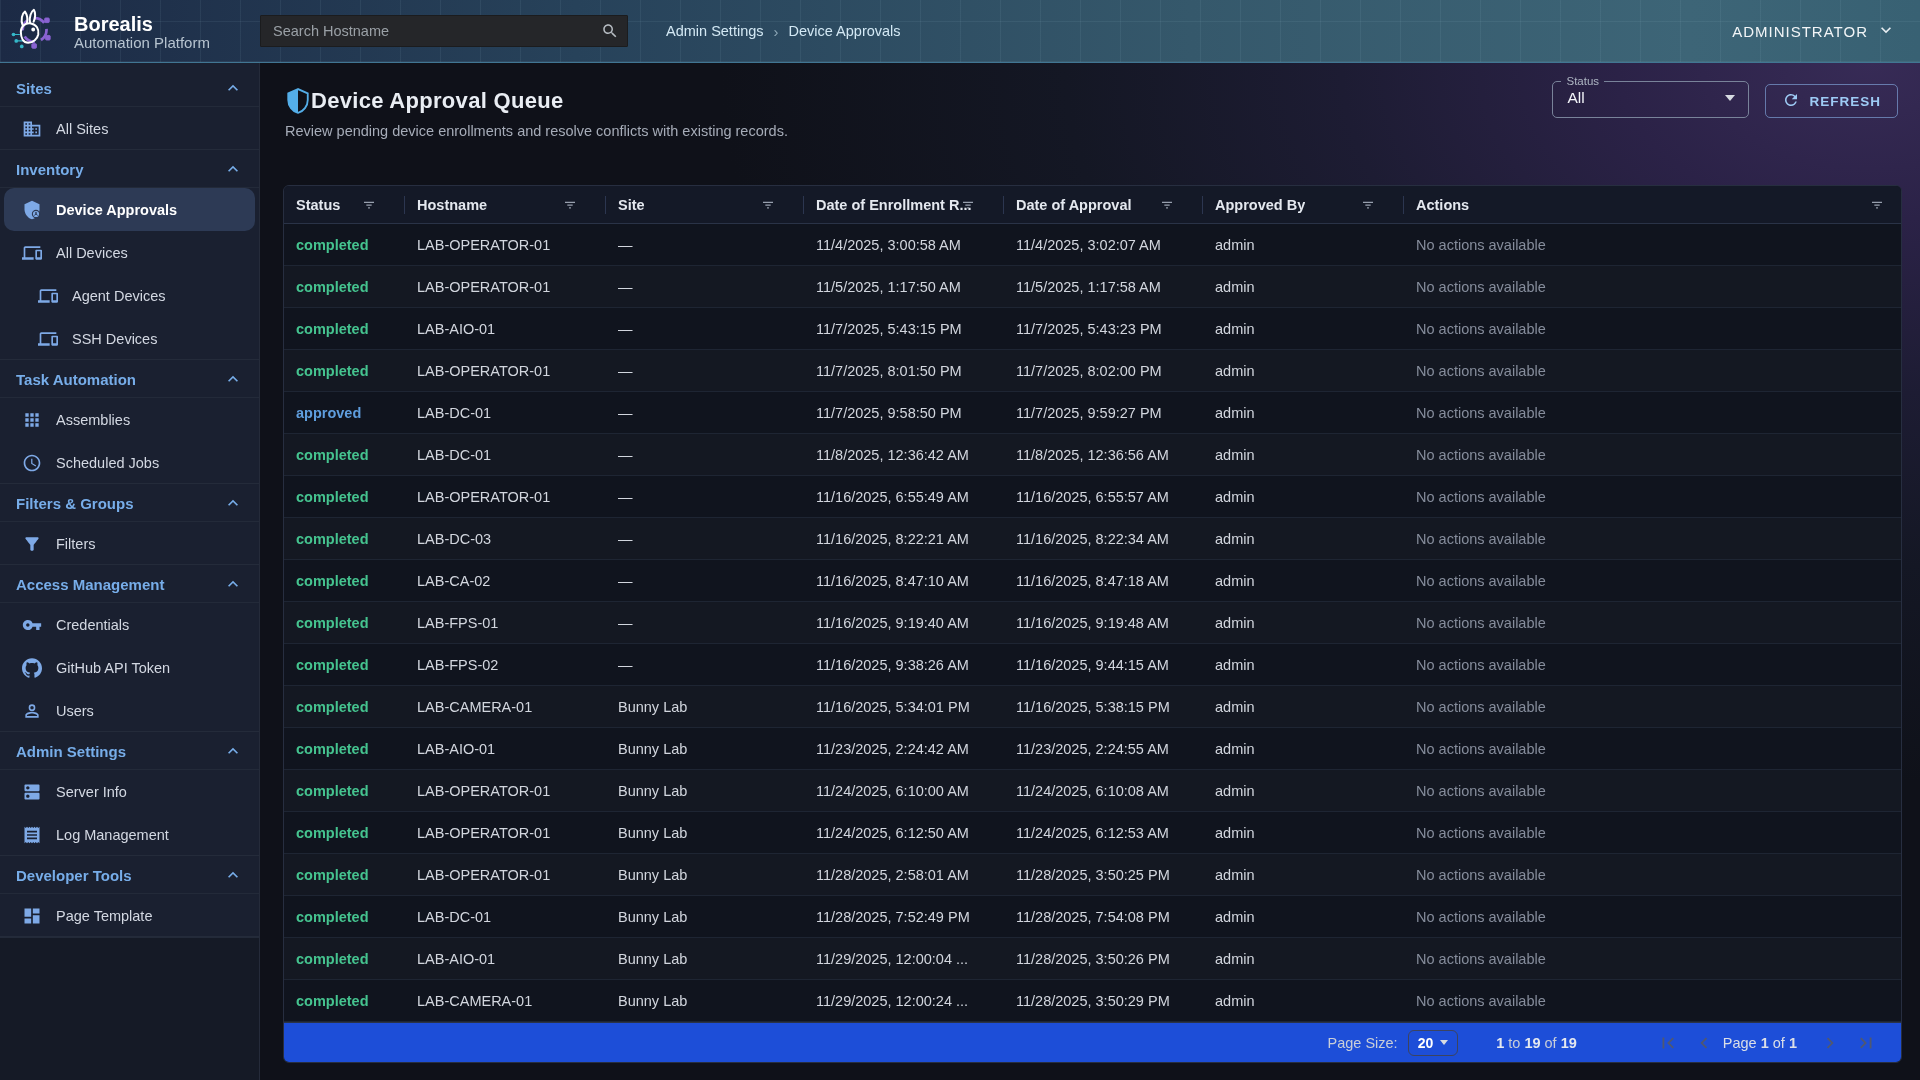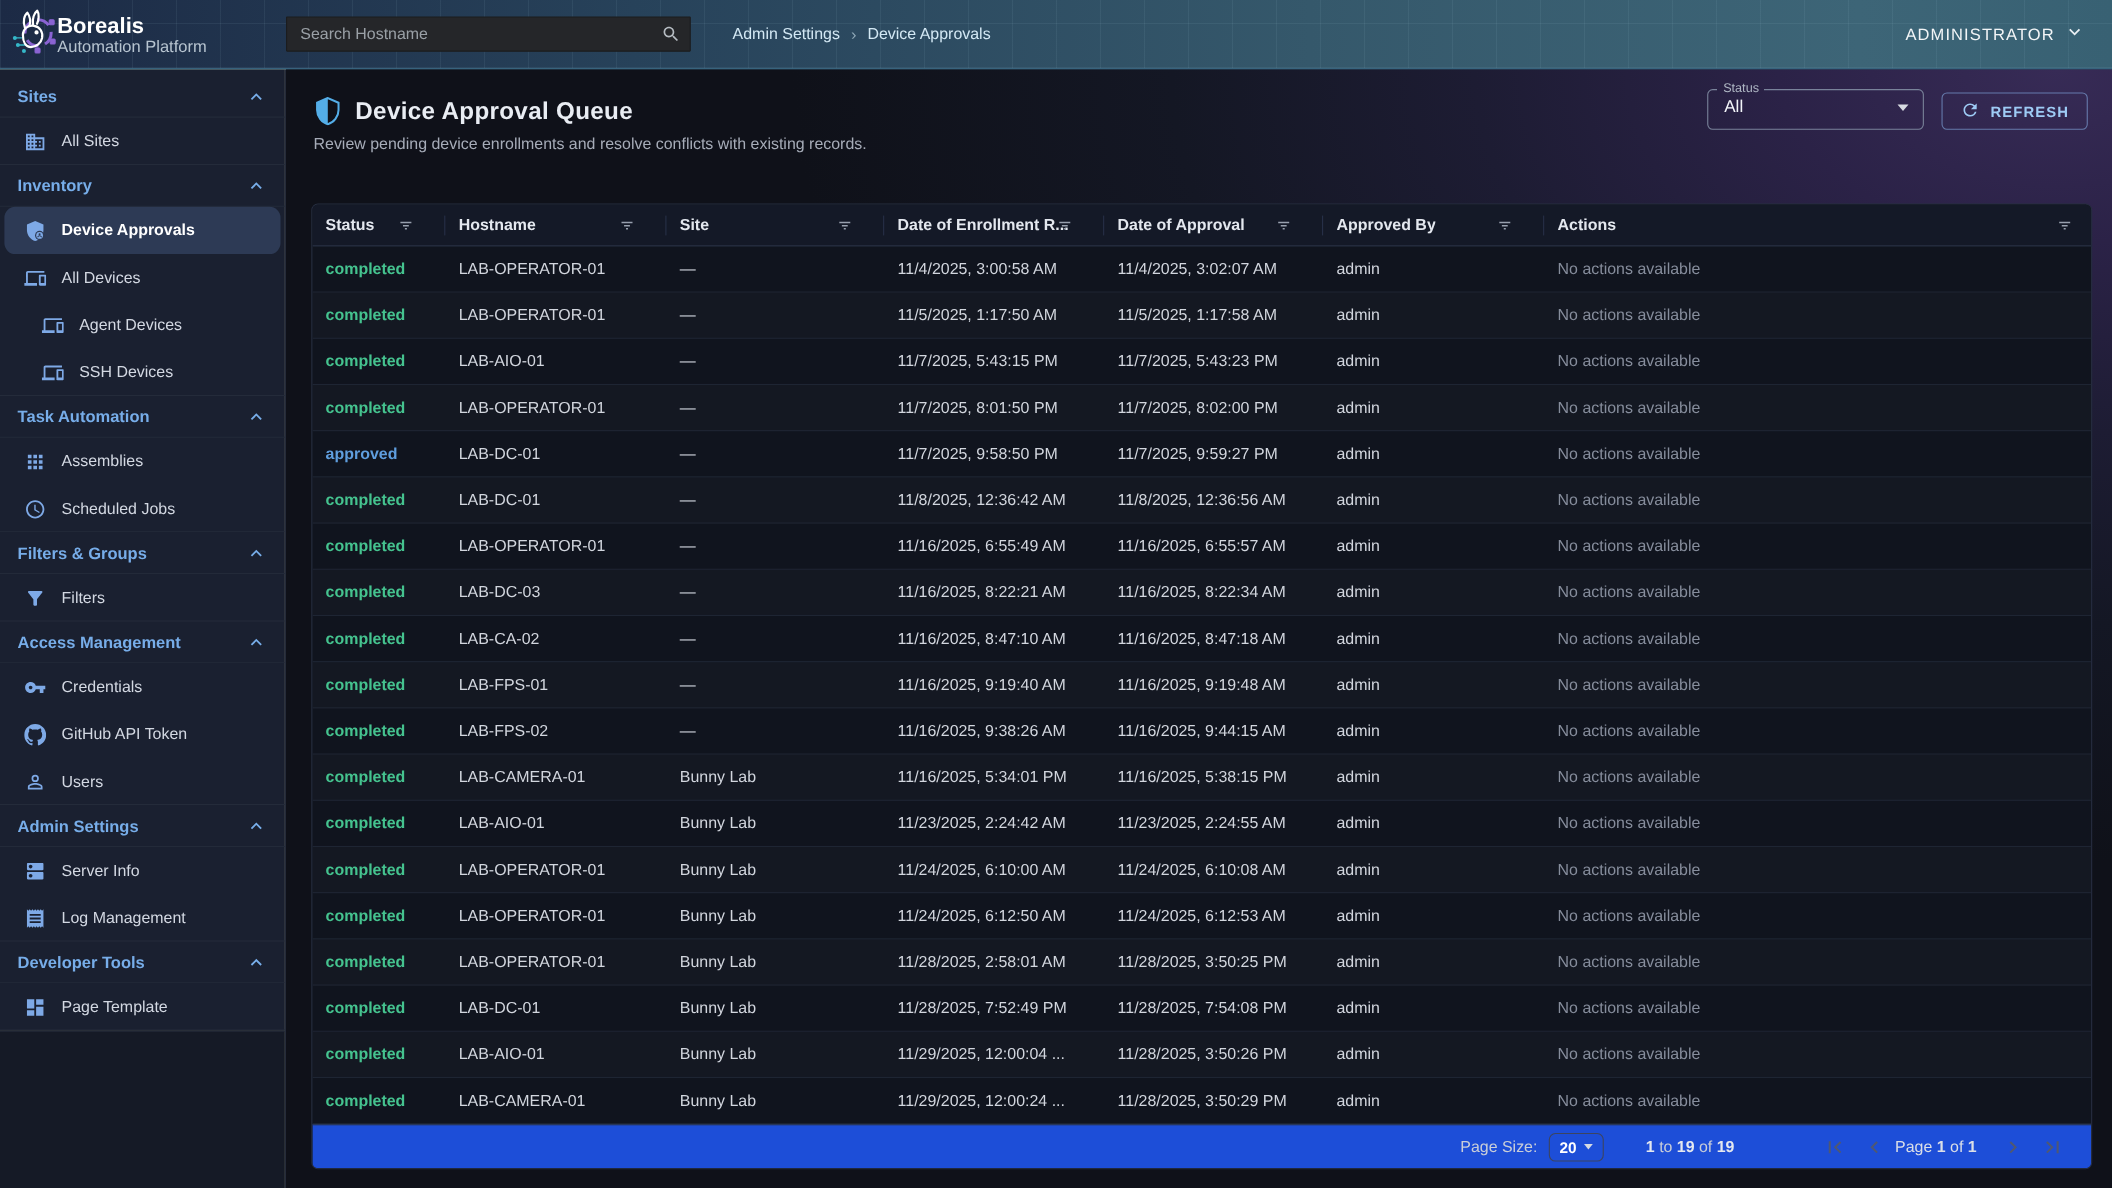--- a/index.html
+++ b/index.html
@@ -11,21 +11,21 @@
     position:absolute; top:0; left:0; width:1920px; height:63px;
     display:flex; align-items:center;
     background-image:
       repeating-linear-gradient(90deg, rgba(170,210,225,.08) 0 1px, transparent 1px 40px),
       repeating-linear-gradient(0deg, rgba(170,210,225,.08) 0 1px, transparent 1px 40px),
       linear-gradient(90deg,#1c2a45 0%,#27425a 30%,#35586b 62%,#3d6577 88%,#386173 100%);
     border-bottom:1px solid #417693;
     z-index:5;
   }
   .brand{ display:flex; align-items:center; width:260px; padding-left:8px; }
-  .brand-text{ margin-left:0; }
+  .brand-text{ margin-left:22px; }
   .brand-title{ color:#ffffff; font-size:20px; font-weight:bold; line-height:22px; }
   .brand-sub{ color:#b7c4d0; font-size:15px; line-height:15px; }
   .searchbox{ position:relative; width:368px; height:32px; margin-left:0; }
   .searchbox input{
     width:100%; height:100%; background:#252629; border:1px solid #1b1c1e; border-radius:1px;
     color:#e3e6ea; font-size:14.5px; padding:0 34px 0 12px; outline:none;
     font-family:"Liberation Sans","DejaVu Sans",sans-serif;
   }
   .searchbox input::placeholder{ color:#9aa0a6; }
   .search-ic{ position:absolute; right:9px; top:7px; width:18px; height:18px; color:#b6bcc2; }
@@ -33,21 +33,21 @@
   .breadcrumb a{ color:#d3e8f4; text-decoration:none; cursor:pointer; }
   .crumb-sep{ color:#8fa9b8; margin:0 10px; font-size:15px; }
   .tb-spacer{ flex:1; }
   .user-menu{ display:flex; align-items:center; gap:8px; margin-right:24px; cursor:pointer;
     color:#f2f5f7; font-size:15px; letter-spacing:1px; font-weight:500; }
   .user-menu svg{ width:20px; height:20px; color:#e8eef2; }
 
   
   .sidebar{
     position:absolute; top:63px; left:0; width:260px; height:1017px;
-    background:#fef9c3; border-right:1px solid #252b3a; display:flex; flex-direction:column;
+    background:#15803d; border-right:1px solid #252b3a; display:flex; flex-direction:column;
   }
   .sb-nav{ padding-top:6px; background:#1a2030; }
   .sb-fill{ flex:1; background:#151a26; box-shadow:inset 0 1px 0 #232a39; }
   .sb-section{ box-shadow:inset 0 -1px 0 #242b3a; }
   .sb-header{ height:38px; display:flex; align-items:center; padding:0 16px 0 16px;
     cursor:pointer; box-shadow:inset 0 -1px 0 #232a39; }
   .sb-header-label{ color:#77ade9; font-size:15px; font-weight:bold; flex:1; }
   .sb-chev{ width:20px; height:20px; color:#77ade9; }
   .sb-chev svg{ width:20px; height:20px; }
   .sb-item{ height:43px; display:flex; align-items:center; padding-left:22px; cursor:pointer;
@@ -58,21 +58,21 @@
   .sb-item .sb-label{ margin-left:14px; color:#d3d8e2; font-size:14.5px; }
   .sb-item.active{ background:#2d3a55; border-radius:10px; margin:0 4px; padding-left:18px; }
   .sb-item.active .sb-label{ color:#ffffff; font-weight:bold; }
 
   
   .main{
     position:absolute; top:63px; left:260px; width:1660px; height:1017px;
     background:radial-gradient(1150px 720px at 97% 0%, #372b56 0%, #2b2247 22%, #1d1c33 46%, #141724 70%, #0f1119 100%);
   }
   .page-head{ position:relative; padding:25px 22px 0 25px; }
-  .title-row{ display:flex; align-items:flex-end; gap:12px; }
+  .title-row{ display:flex; align-items:flex-end; }
   .title-icon{ width:26px; height:26px; }
   .title-icon svg{ width:26px; height:26px; }
   .page-title{ color:#e9edf3; font-size:22px; font-weight:bold; letter-spacing:.3px; }
   .page-sub{ color:#a6acb8; font-size:14.5px; margin-top:9px; }
   .ph-right{ position:absolute; top:0; right:22px; display:flex; align-items:flex-start; gap:16px; padding-top:12px; }
   .status-select{ width:197px; border:1px solid #79839a; border-radius:5px; cursor:pointer; background:transparent; }
   .status-select legend{ font-size:11.5px; color:#aeb6c3; padding:0 5px; margin-left:8px; }
   .sel-inner{ display:flex; align-items:center; justify-content:space-between; padding:2px 13px 10px 14px; }
   .sel-value{ color:#f3f5f9; font-size:15.5px; }
   .caret-down{ width:0; height:0; border-left:5px solid transparent; border-right:5px solid transparent;

